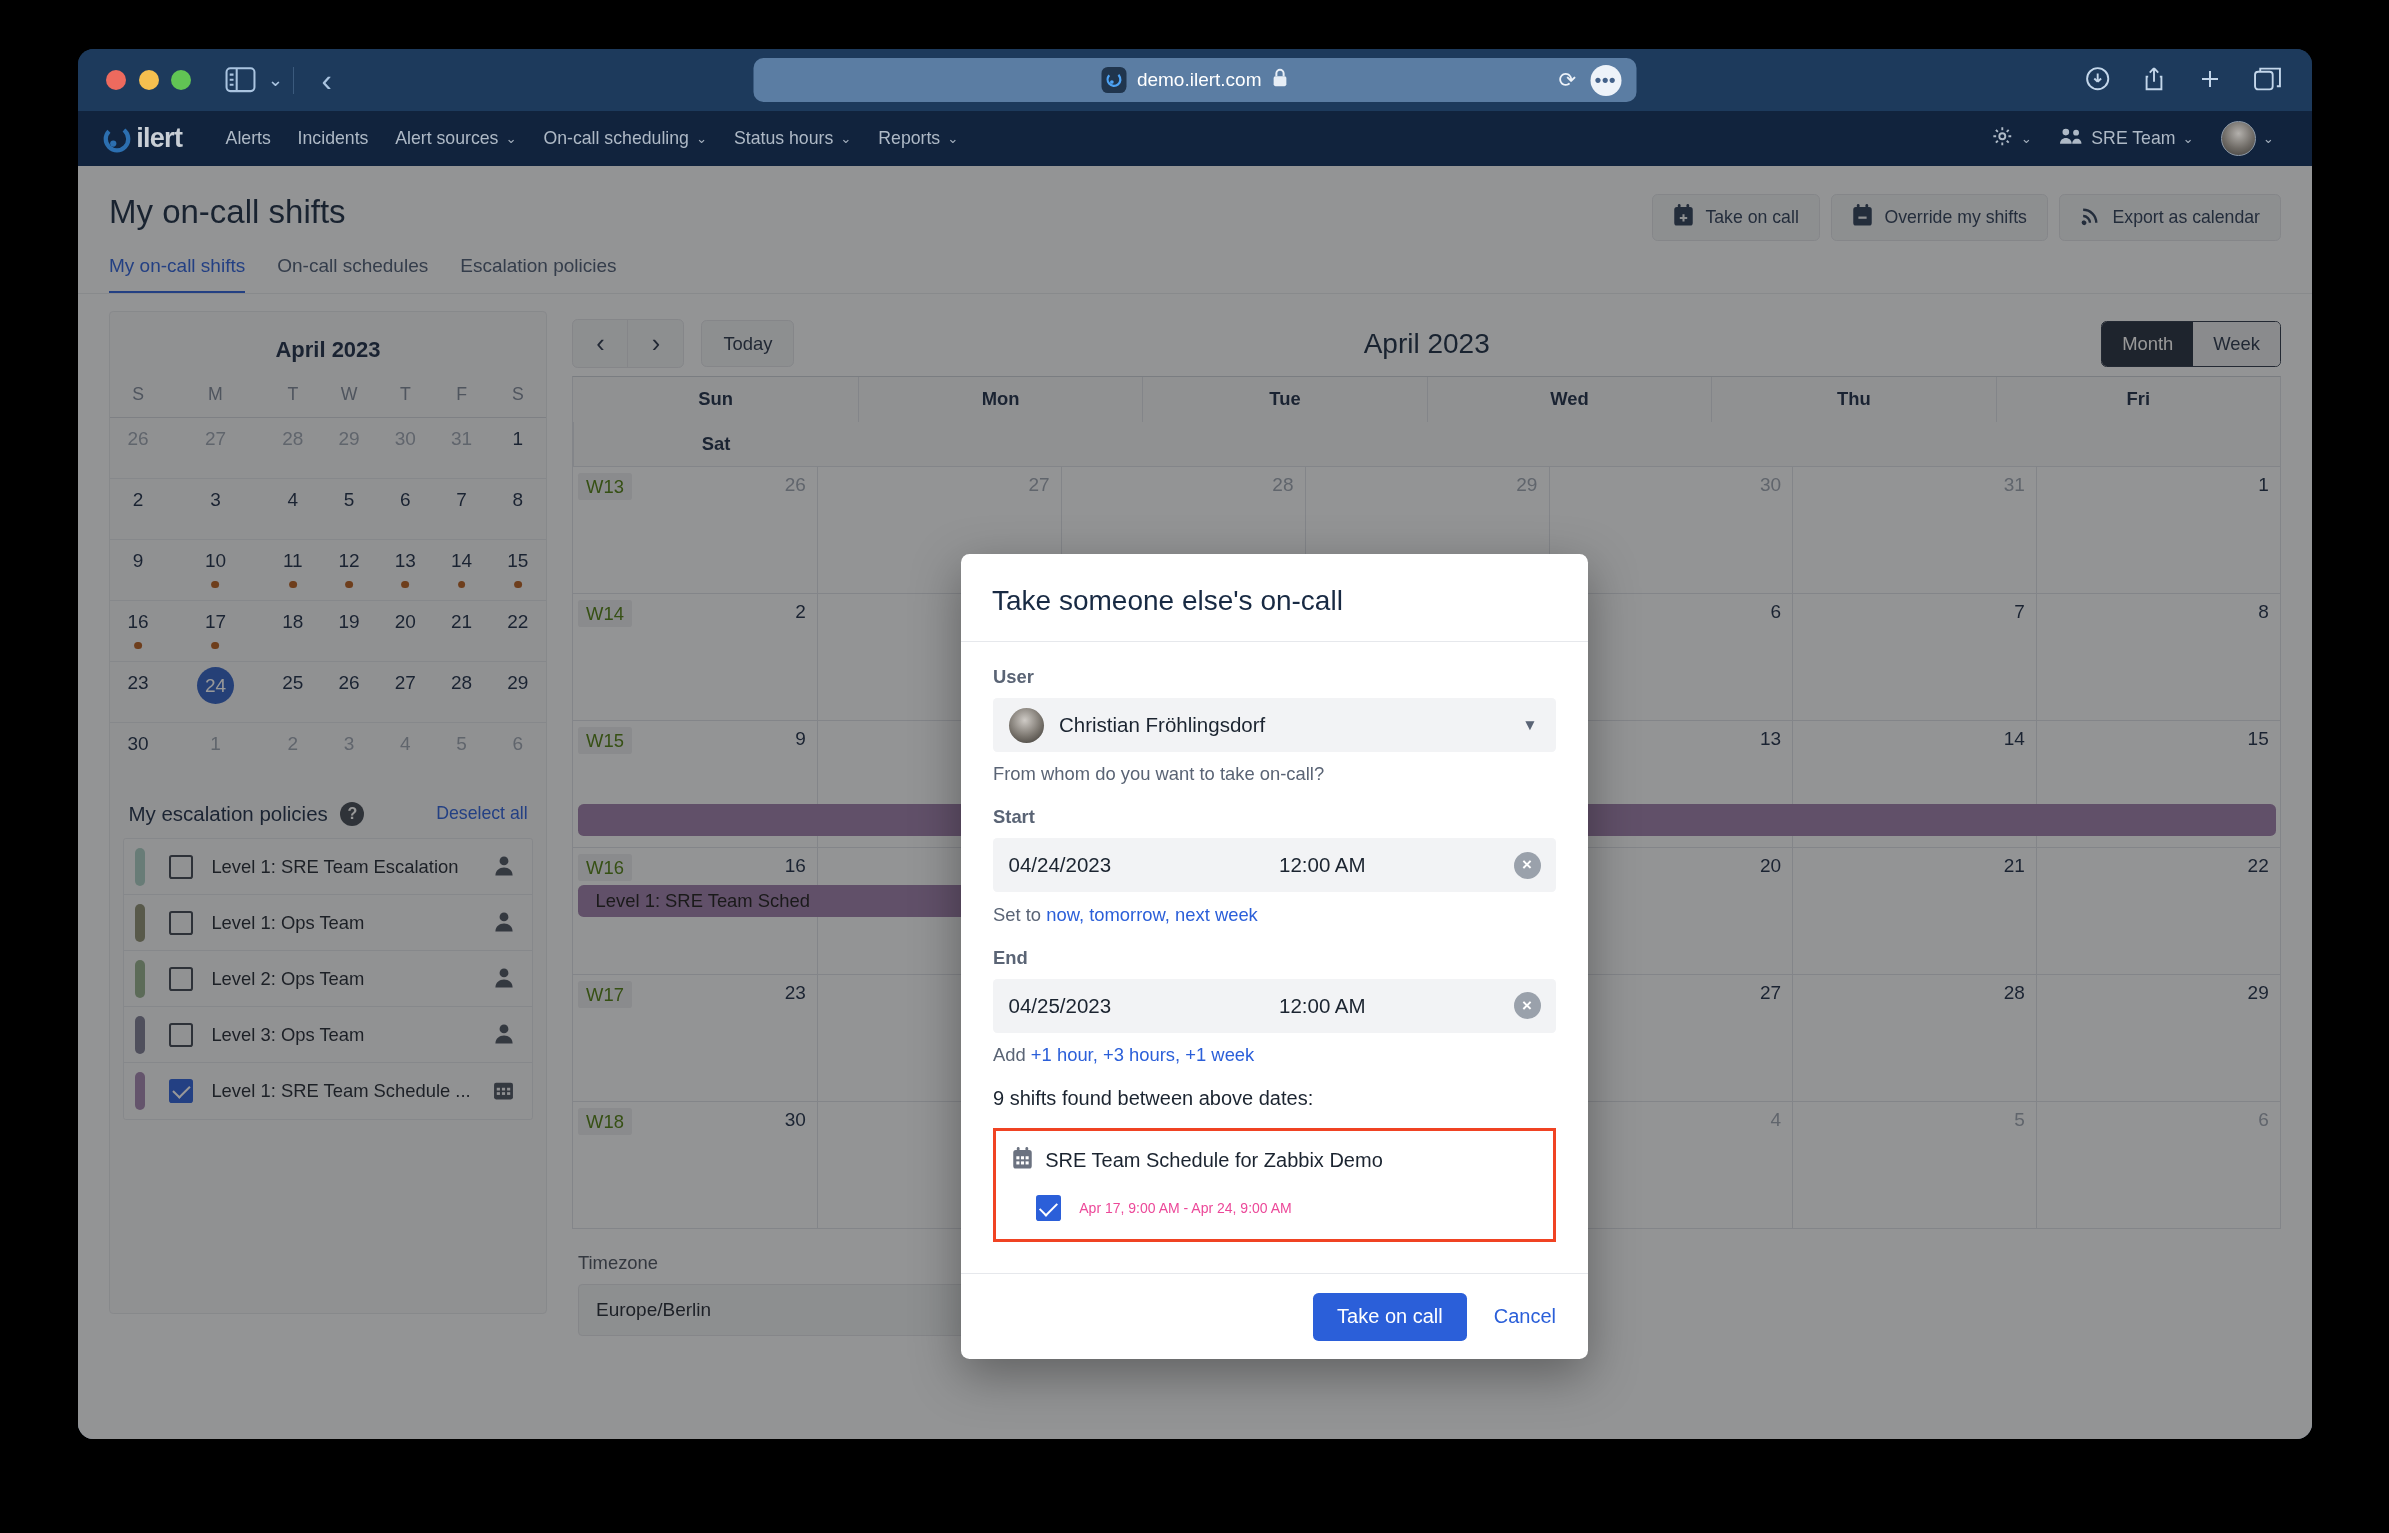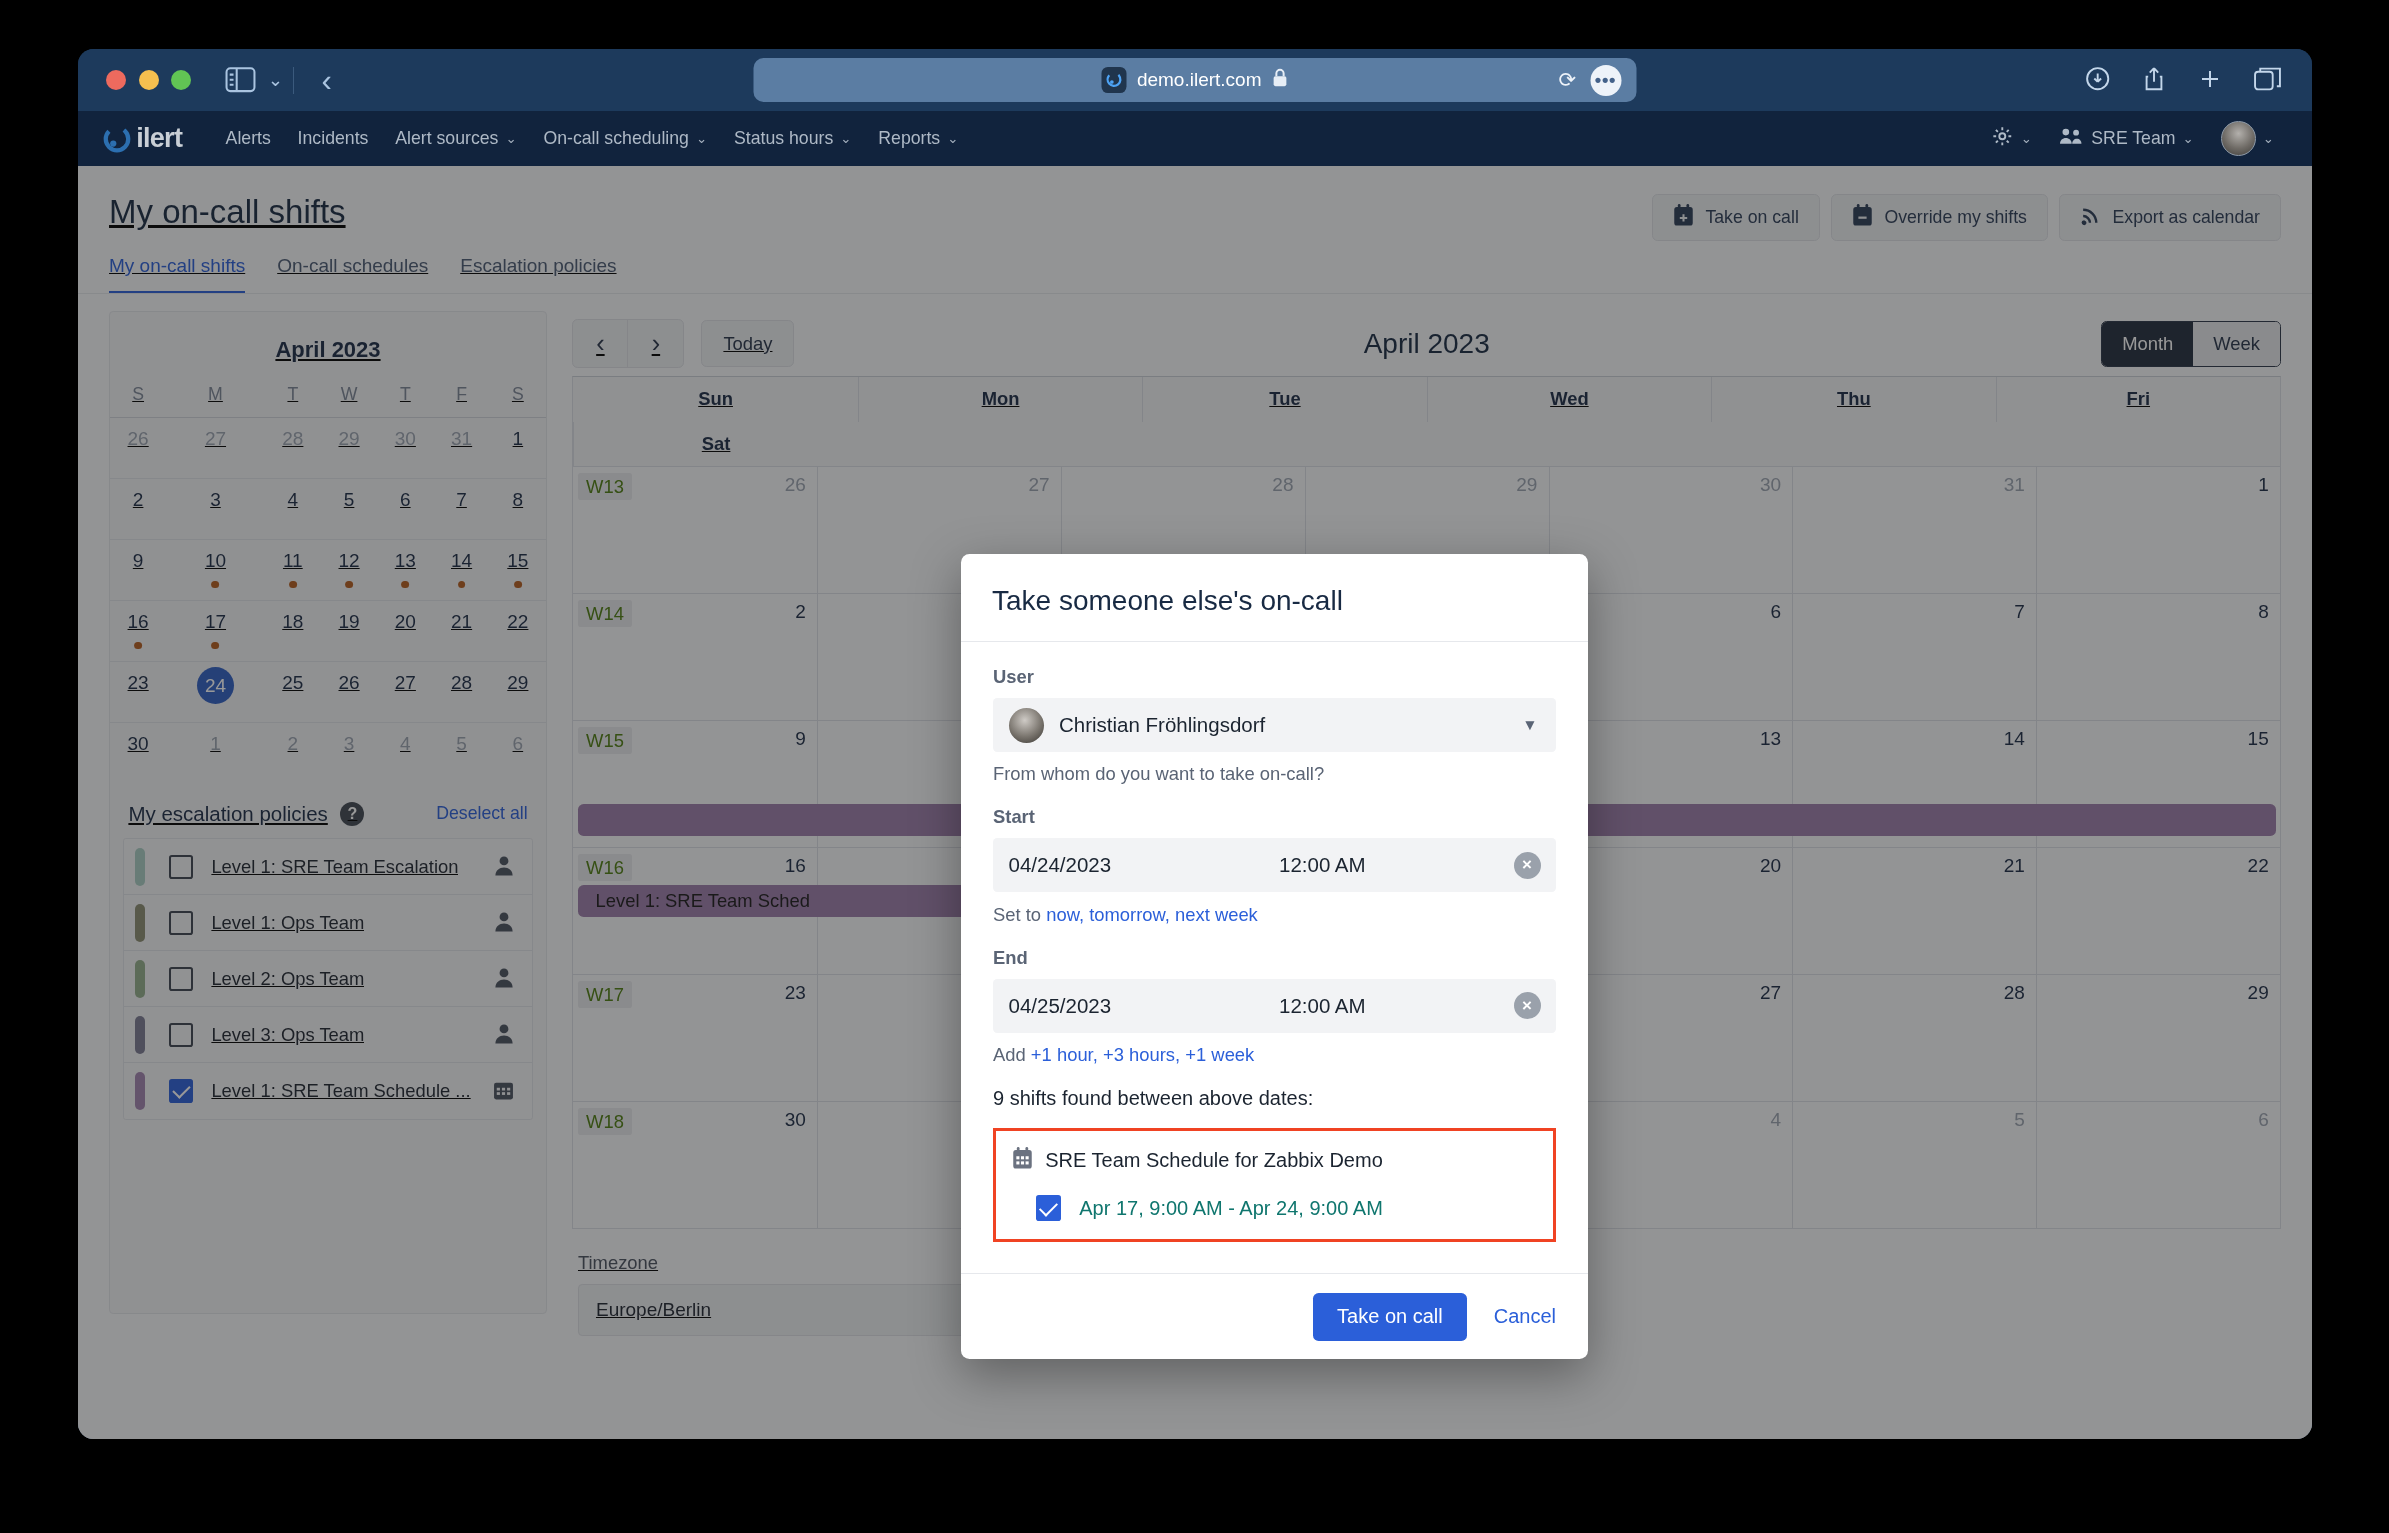--- a/index.html
+++ b/index.html
@@ -90,21 +90,20 @@
     width: 35px; height: 35px; border-radius: 50%;
     background: radial-gradient(circle at 50% 35%, #b3b0ac 0%, #6f6b66 55%, #3e3c39 100%);
     border: 1.4px solid #8e9aa8;
   }
 
   
   #page {
     position: relative;
     height: calc(1390px - 62px - 55px);
     background: #f6f7f9;
-    text-decoration: underline;
   }
   
   #page::after {
     content: ""; position: absolute; inset: 0;
     background: rgba(26,26,26,.45);
     z-index: 40; pointer-events: none;
   }
 
   #page-header {
     display: flex; align-items: center; padding: 27px 31px 0 31px;
@@ -290,21 +289,21 @@
   #shift-sched { display: flex; align-items: center; gap: 12.7px; font-size: 20px; color: #1b2430; }
   #shift-item { display: flex; align-items: center; gap: 18.4px; margin: 21px 0 0 24px; }
   #shift-check {
     width: 25.4px; height: 25.4px; border-radius: 2.8px; background: #2b5fd9;
     display: flex; align-items: center; justify-content: center; flex: none;
   }
   #shift-check::after {
     content: ""; width: 7.8px; height: 15px; border: solid #fff;
     border-width: 0 2.8px 2.8px 0; transform: rotate(45deg) translate(-0.7px,-1.4px);
   }
-  #shift-range { font-size: 20px; color: #0f766e; }
+  #shift-range { font-size: 14px; color: #ec4899; }
   #modal-foot {
     border-top: 0.7px solid #e6e8ec; padding: 18.4px 32px;
     display: flex; align-items: center; justify-content: flex-end; gap: 27px;
   }
   #take-call-btn {
     background: #2b5fd9; color: #fff; font-size: 20px;
     padding: 0 24px; height: 48px; border-radius: 5.6px;
     display: flex; align-items: center;
   }
   #cancel-btn { color: #2b5fd9; font-size: 20px; }

